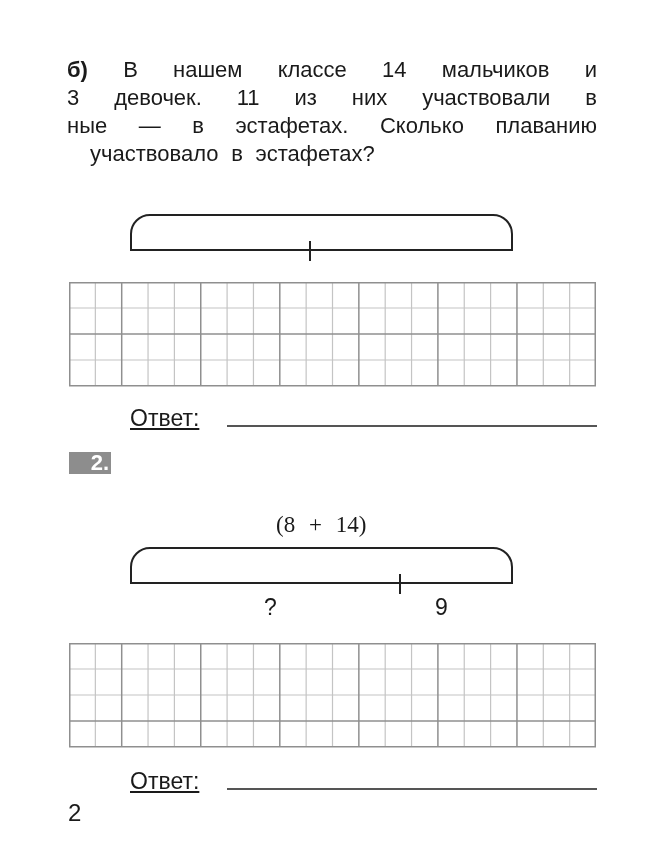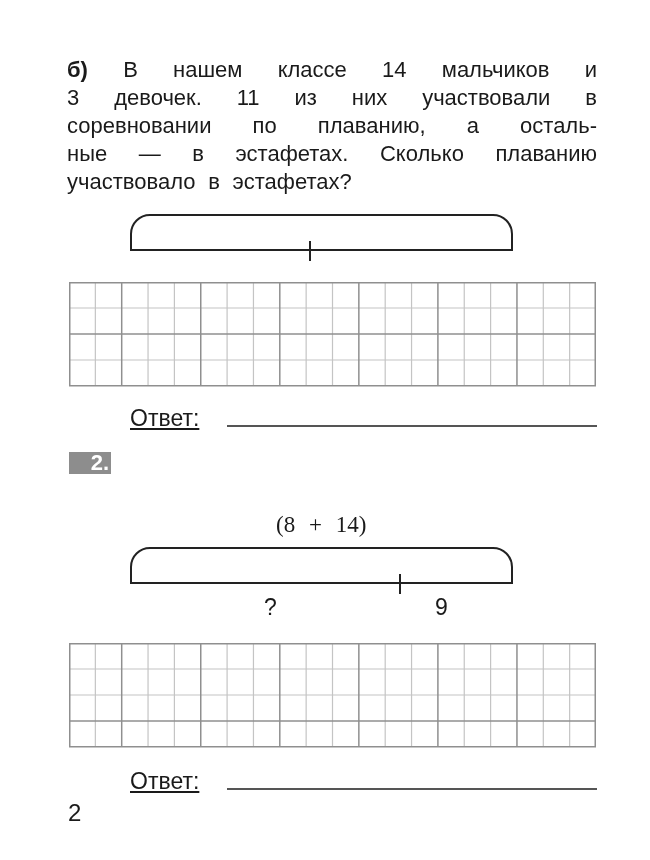--- a/index.html
+++ b/index.html
@@ -6,21 +6,21 @@
   body {
     width: 650px; height: 860px; background: #ffffff; position: relative; overflow: hidden;
     font-family: "Liberation Sans", sans-serif; color: #1a1a1a;
   }
   .task-text {
     position: absolute; left: 67px; width: 530px;
     font-size: 22px; line-height: 28px; word-spacing: 0.25em;
   }
   .task-text .line { display: block; text-align: justify; text-align-last: justify; white-space: nowrap; height: 28px; }
   .task-text .line.last { text-align-last: left; }
-  .task-text .line.last .ws { word-spacing: 0.3em; }
+  .task-text .line.last .ws { word-spacing: 0.3em; margin-left: 23px; }
   .bold { font-weight: bold; }
   .bracket {
     position: absolute; box-sizing: border-box;
     border: 2.4px solid #222; border-top-left-radius: 20px; border-top-right-radius: 20px;
     border-bottom-left-radius: 0; border-bottom-right-radius: 0;
   }
   .tick { position: absolute; width: 2.4px; height: 20px; background: #222; }
   .grid { position: absolute; left: 69px; width: 527px; height: 104px; }
   .grid svg { display: block; }
   .answer-label { position: absolute; font-size: 23px; line-height: 26px; text-decoration: underline; }
@@ -32,21 +32,20 @@
   }
   .scheme-label { position: absolute; font-size: 23px; line-height: 26px; }
   .page-number { position: absolute; left: 68px; top: 799px; font-size: 24px; line-height: 28px; }
 </style>
 </head>
 <body>
 
 <div class="task-text" style="top:56px;">
   <span class="line"><span class="bold">б)</span> <span>В нашем классе 14 мальчиков и</span></span>
   <span class="line">3 девочек. 11 из них участвовали в</span>
-  <span class="line">соревновании по плаванию, а осталь-</span>
   <span class="line">ные — в эстафетах. Сколько плаванию</span>
   <span class="line last"><span class="ws">участвовало в эстафетах?</span></span>
 </div>
 
 <div class="bracket" style="left:130px; top:214px; width:383px; height:37px;"></div>
 <div class="tick" style="left:309px; top:241px;"></div>
 
 <div class="grid" style="top:282px;">
   <svg width="527" height="105" viewBox="0 0 527 105">
     <g stroke="#c4c4c4" stroke-width="1.2">

